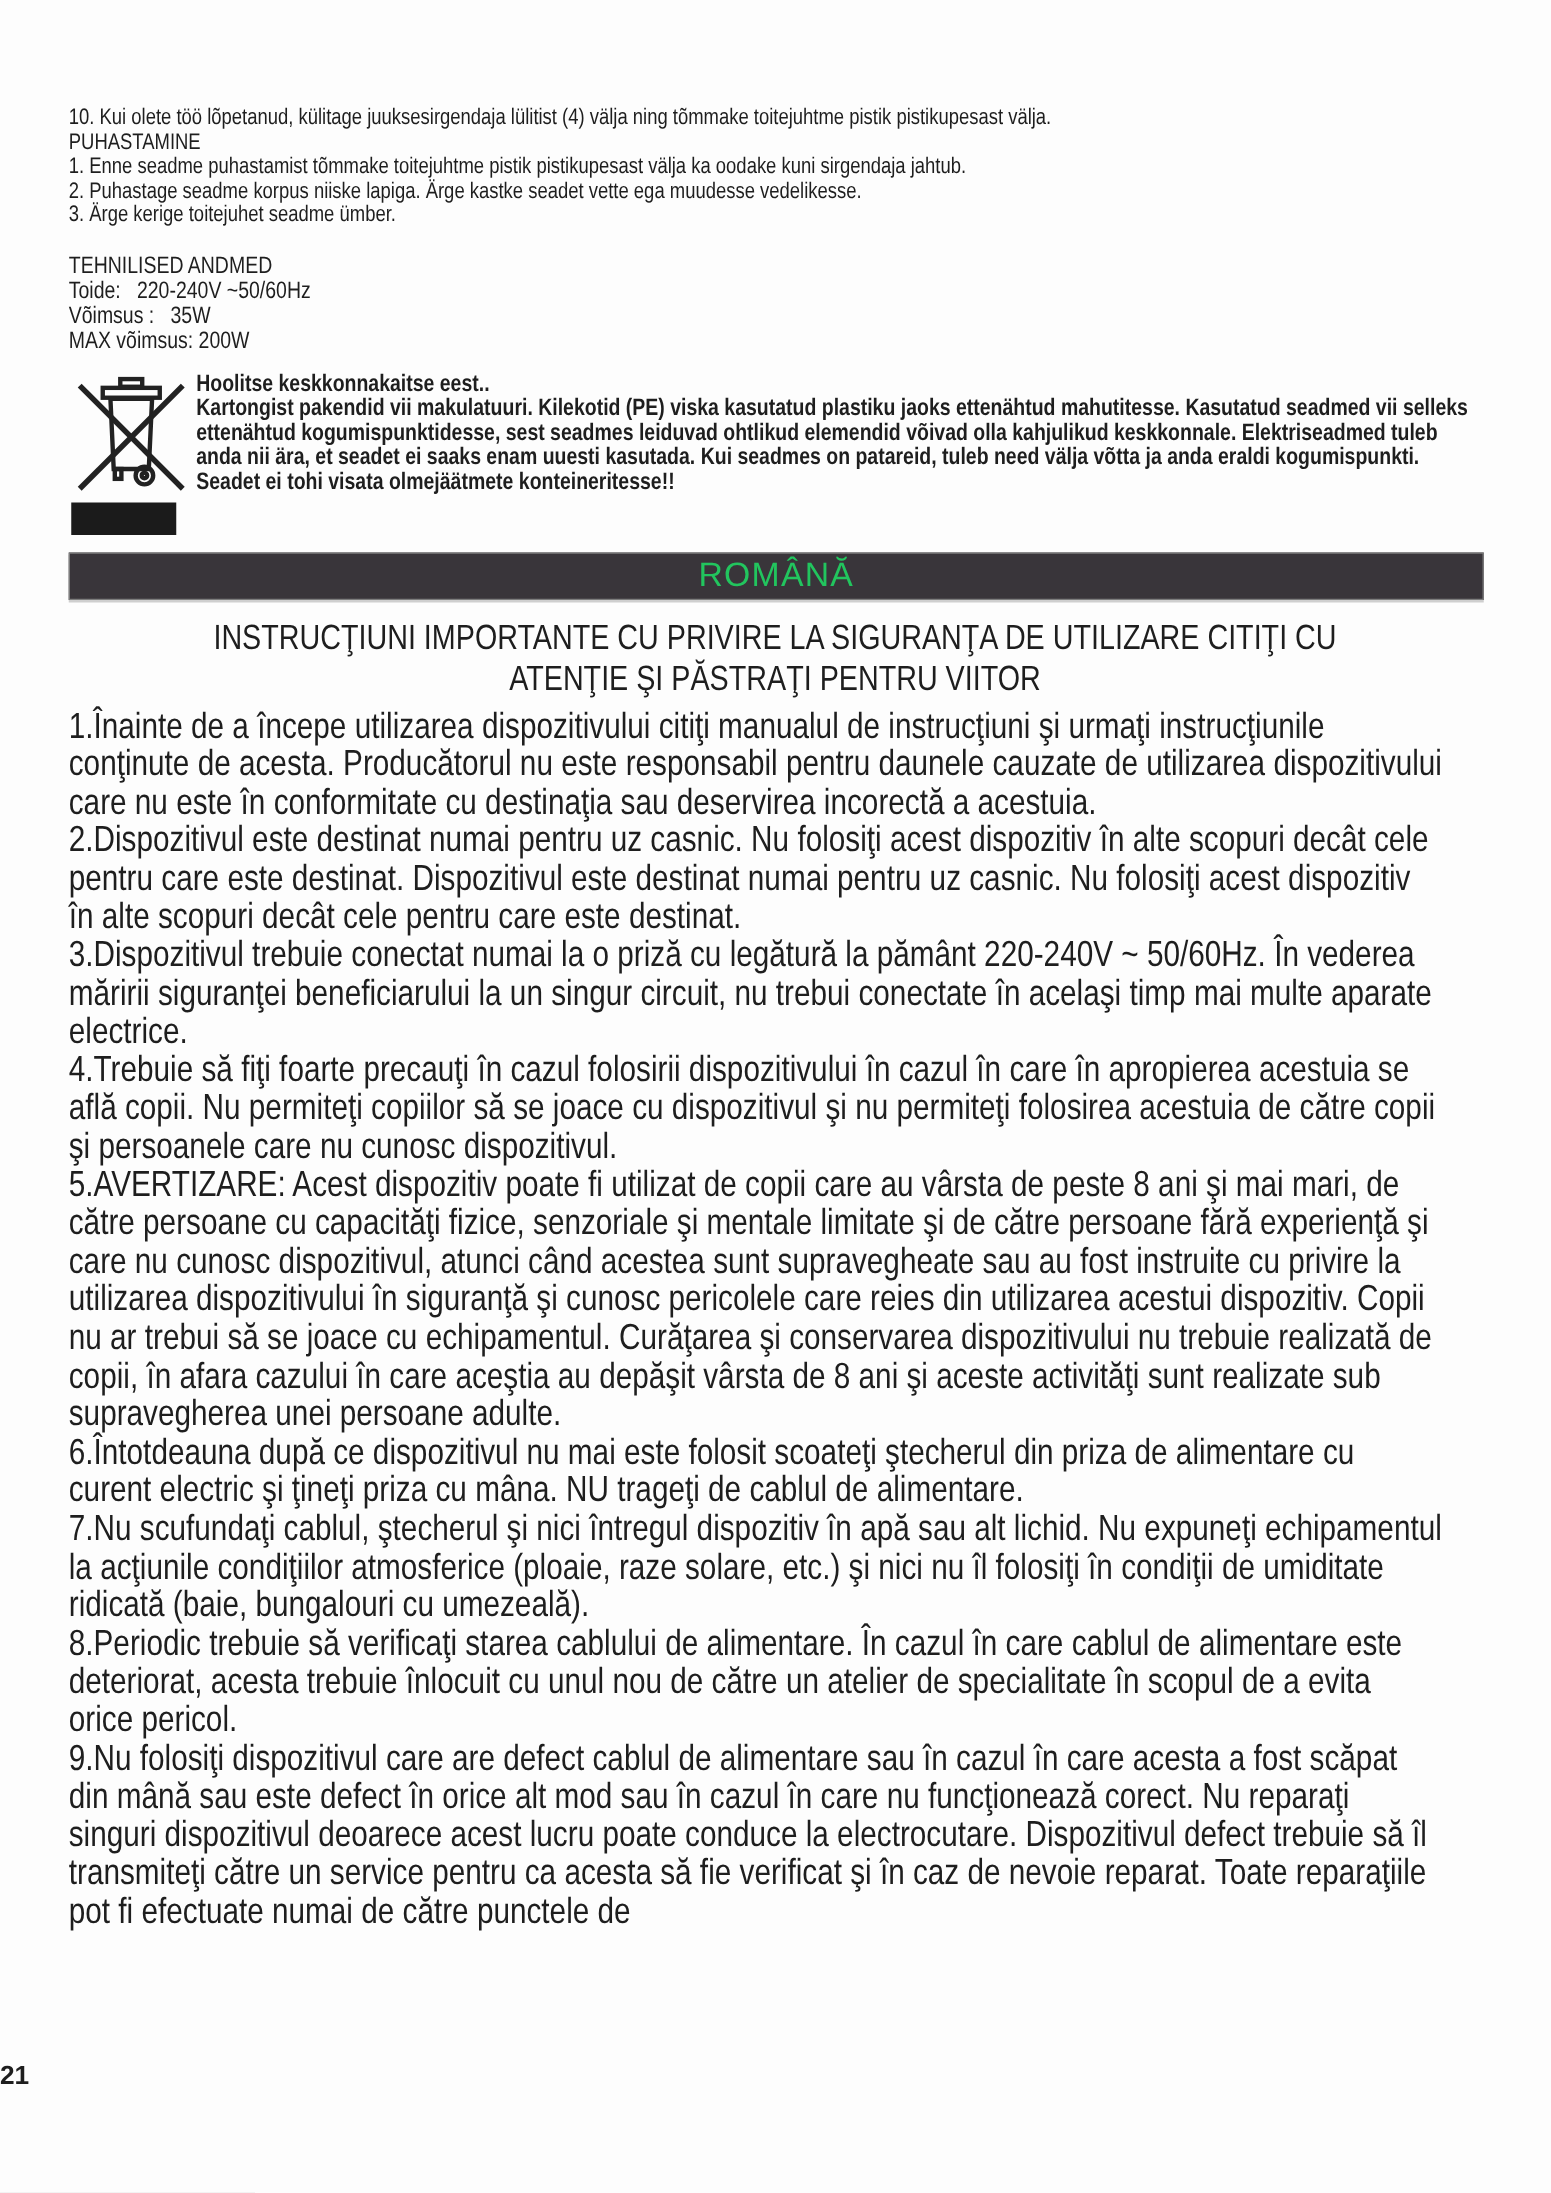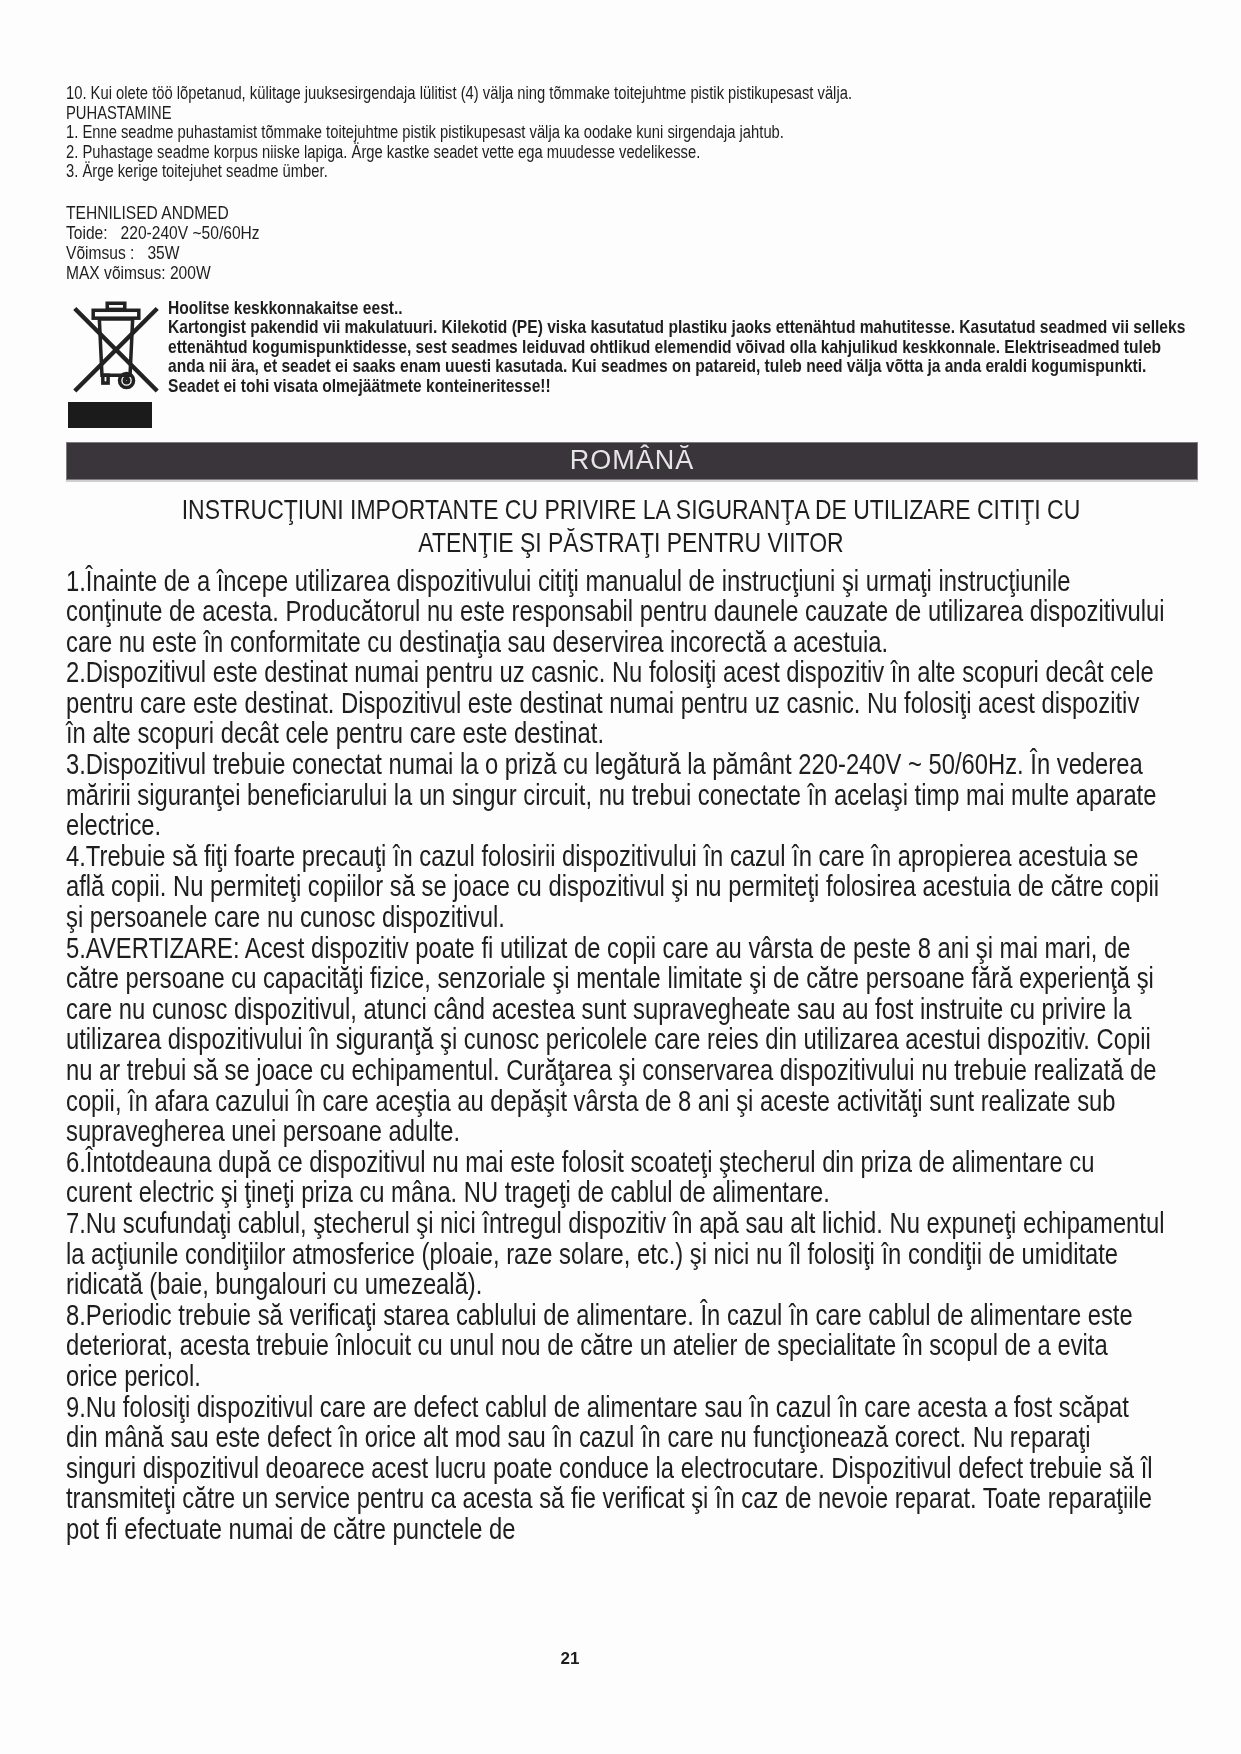--- a/index.html
+++ b/index.html
@@ -3,21 +3,21 @@
 <meta charset="utf-8">
 <style>
   html,body { margin:0; padding:0; background:#e9e9e9; }
   .page {
     position:relative; width:1241px; height:1754px; margin:0 auto;
     background:#fdfdfd; overflow:hidden;
     font-family:"Liberation Sans","DejaVu Sans",sans-serif;
     color:#1e1e1e;
     -webkit-font-smoothing:antialiased;
   }
-  .content { position:absolute; left:66px; top:84px; width:1132px; }
+  .content { position:absolute; left:55px; top:84px; width:1132px; }
 
   
   .narrow { transform:scaleX(0.82); transform-origin:0 0; width:1378px; }
 
   .et-block { font-size:18px; line-height:19.5px; }
   .et-line { white-space:nowrap; }
 
   .tech { margin-top:21px; font-size:19px; line-height:20px; }
 
   .recycle { margin-top:15px; display:flex; align-items:flex-start; }
@@ -25,30 +25,30 @@
   .weee-svg { display:block; margin-left:6px; }
   .black-bar { width:84px; height:26px; background:#1b1b1b; margin:4px 0 0 2px; }
   .rt-wrap { flex:1 1 auto; min-width:0;font-weight:bold; }
   .recycle-text { font-size:19px; line-height:19.5px; width:1259px; transform:scaleX(0.82); transform-origin:0 0; }
 
   .lang-bar {
     margin-top:14px; height:36px; background:#39353a;
     border:1px solid #7d7d7d; box-shadow:0 2px 0 #cfcfcf;
     display:flex; align-items:center; justify-content:center;
   }
-  .lang-bar span { color:#e5e5e5; font-size:27px; letter-spacing:1px; }
+  .lang-bar span { color:#22c55e; font-size:27px; letter-spacing:1px; }
 
   .title { margin-top:13px; font-size:28px; line-height:33px; text-align:center; }
 
   .bodytext { margin-top:7px; font-size:29px; line-height:30.6px; width:1341px; transform:scaleX(0.82); transform-origin:0 0; }
   .bodytext p { margin:0; }
 
   .page-number {
     position:absolute; top:1649px; left:0; width:1140px;
-    text-align:center; font-weight:bold; font-size:17px;
+    font-weight:bold; font-size:21px;
   }
 </style>
 </head>
 <body>
 
 <div class="page">
   <div class="content">
 
     <section class="et-block narrow">
       <div class="et-line">10. Kui olete töö lõpetanud, külitage juuksesirgendaja lülitist (4) välja ning tõmmake toitejuhtme pistik pistikupesast välja.</div>

